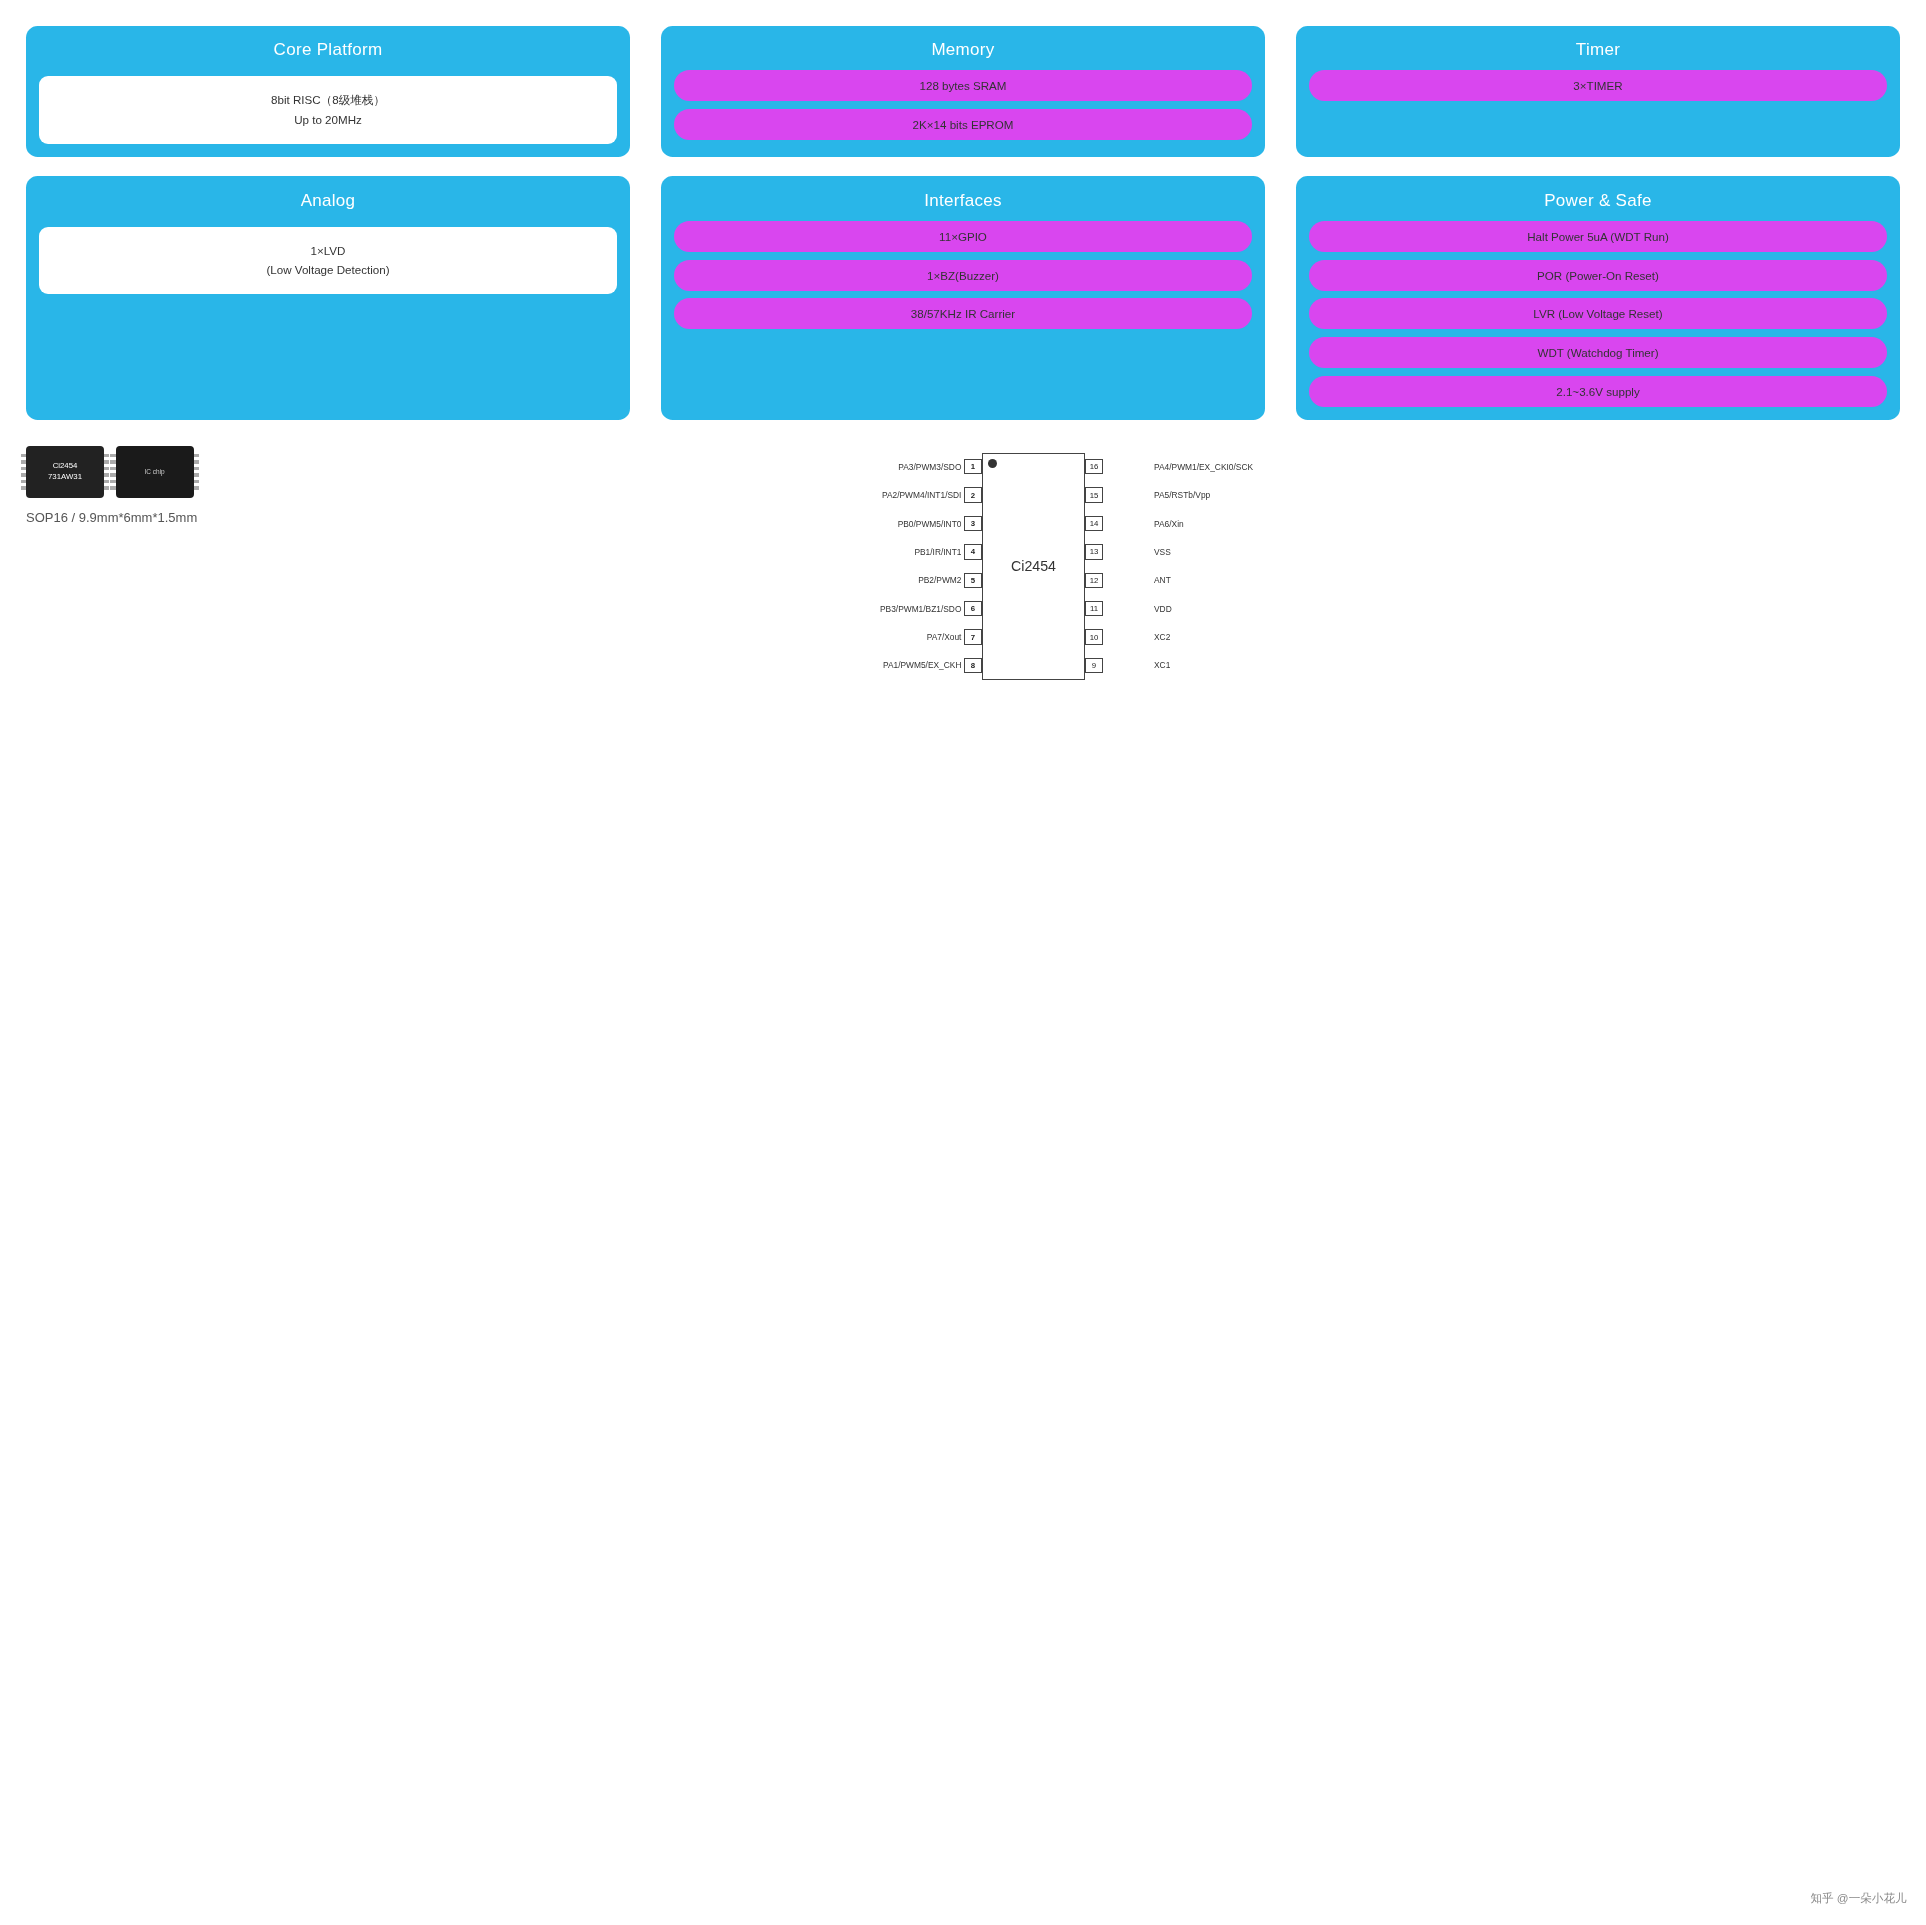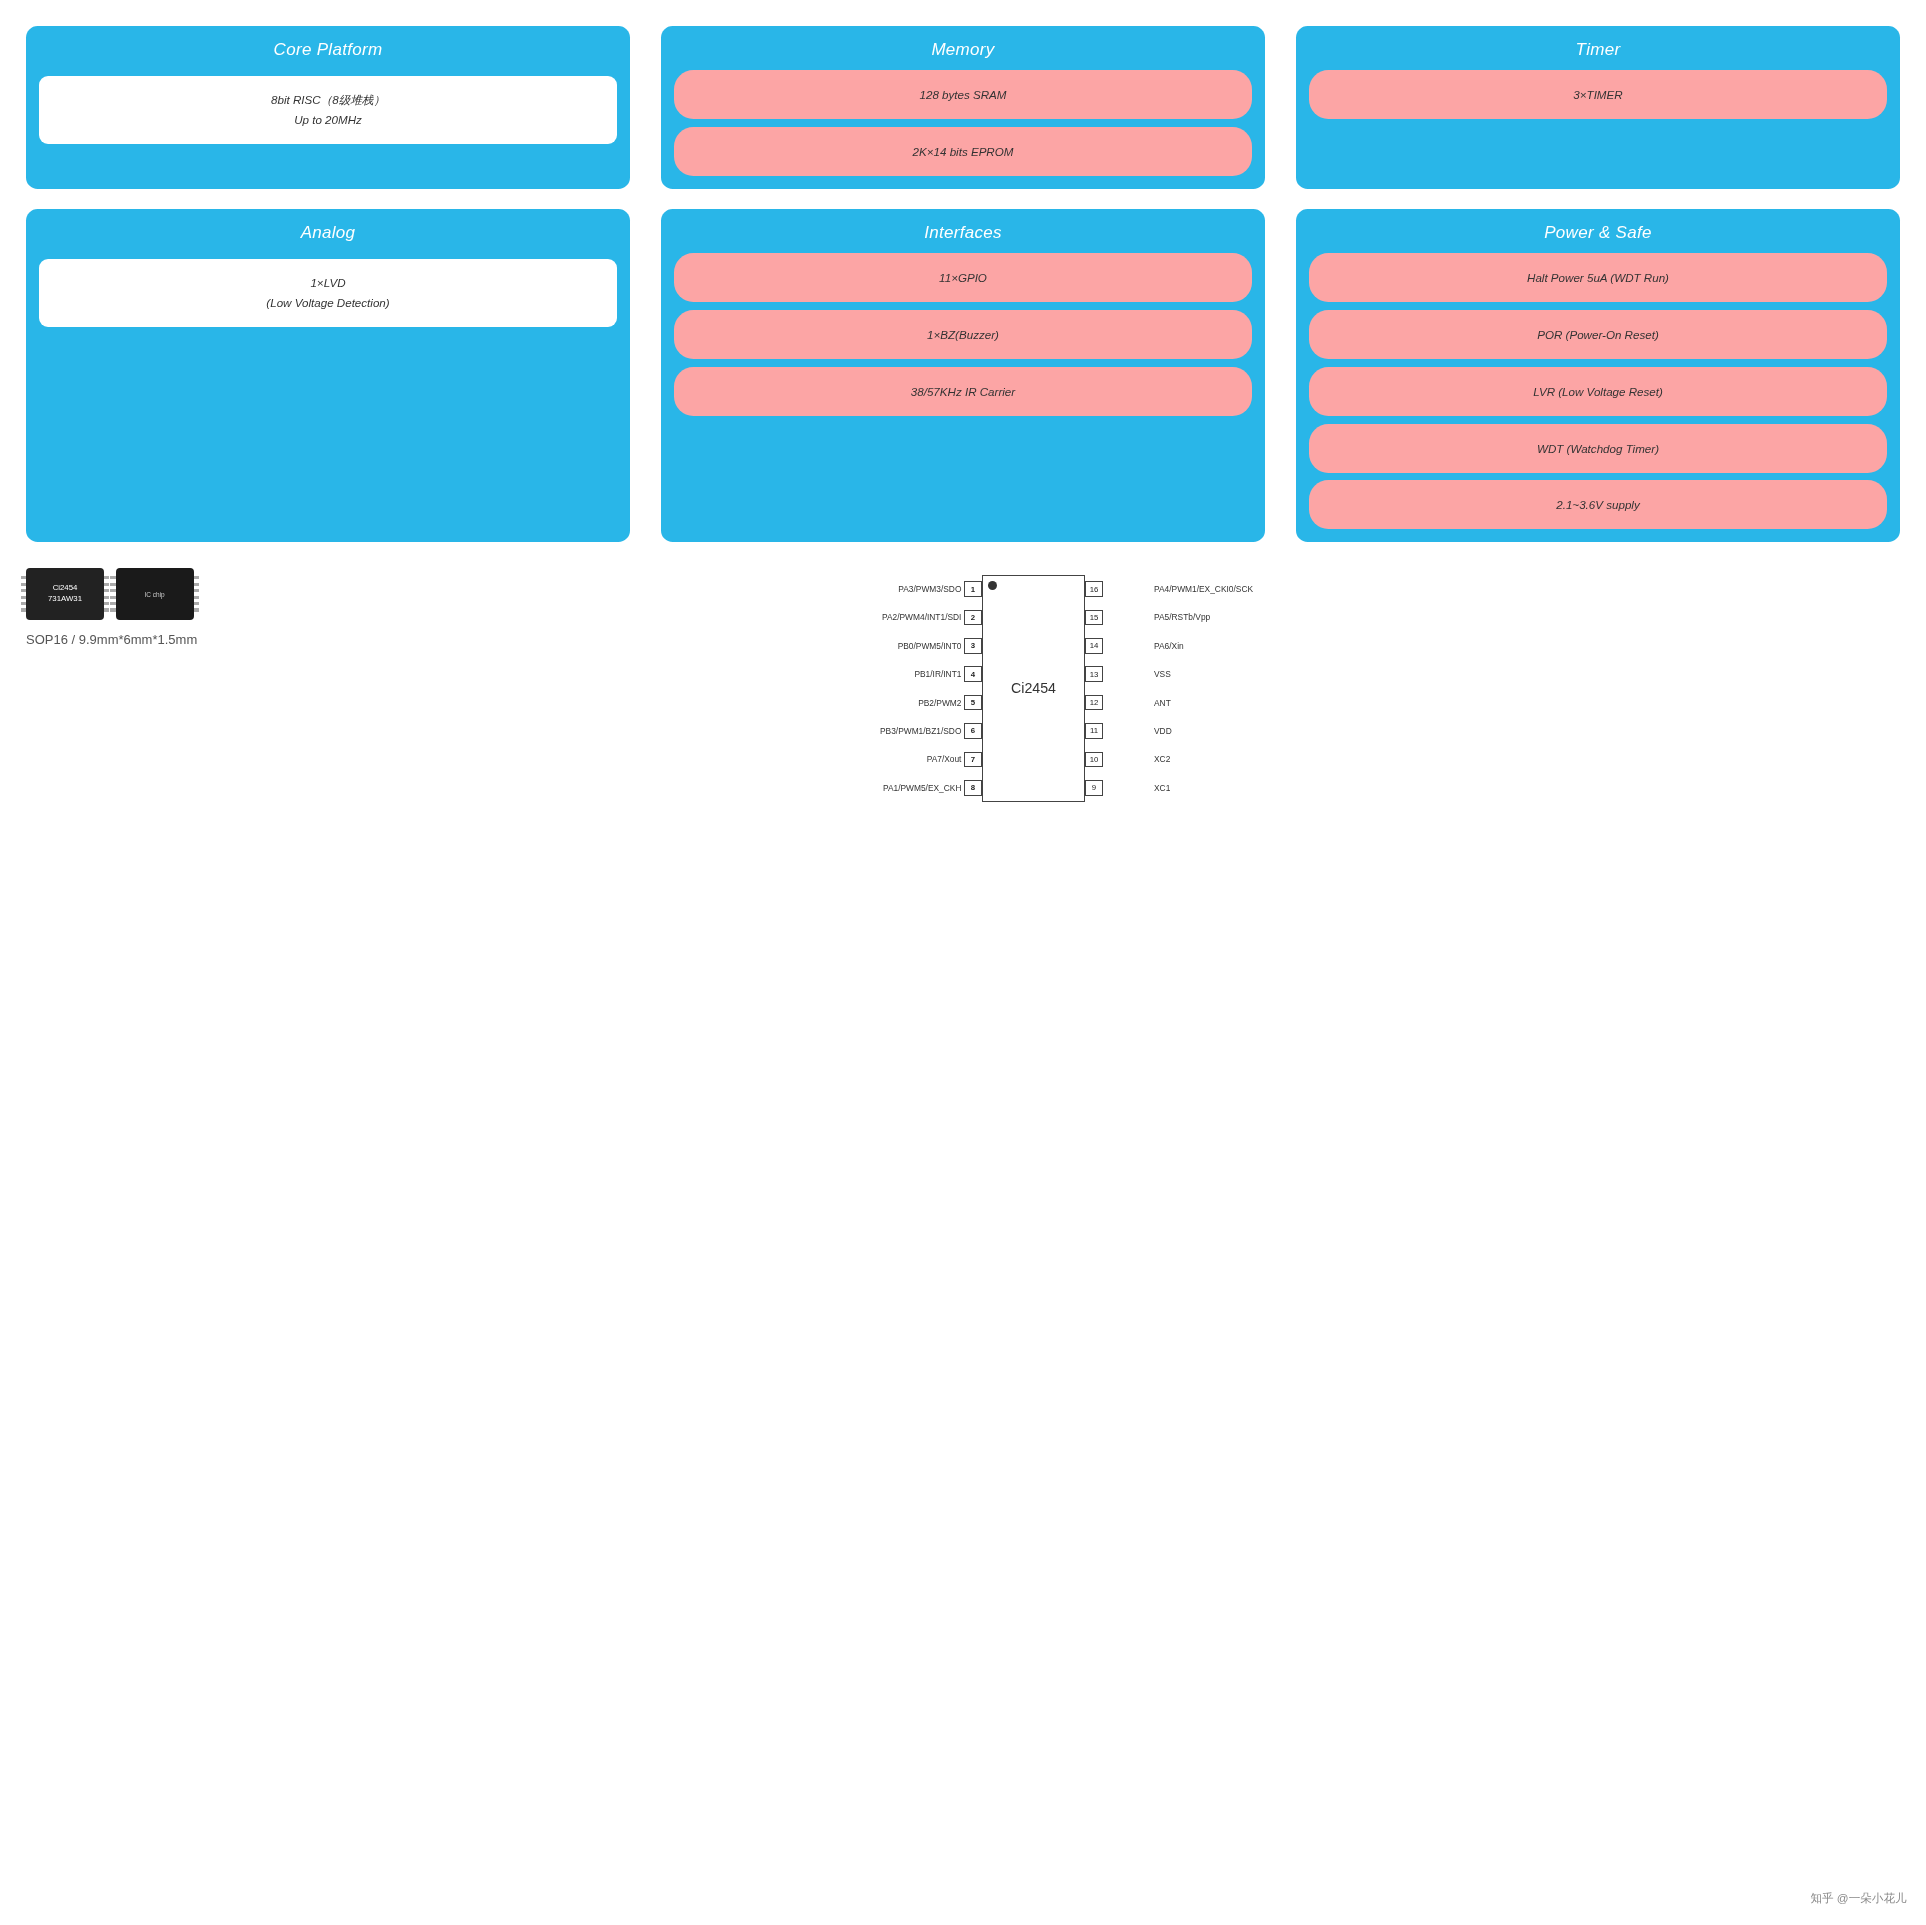--- a/index.html
+++ b/index.html
@@ -8,42 +8,41 @@
       font-family: Arial, sans-serif;
       padding: 26px;
       min-height: 100vh;
     }
 
     .top-grid {
       display: grid;
       grid-template-columns: 1fr 1fr 1fr;
       gap: 31px;
       margin-bottom: 19.4px;
-      font-style: italic;
     }
 
     .card {
       background: #29b6e8;
       border-radius: 11.6px;
       padding: 14.2px 13px 13px 13px;
     }
 
     .card-title {
       color: #fff;
       font-size: 17px;
       font-weight: 500;
       text-align: center;
       margin-bottom: 10.3px;
       letter-spacing: 0.3px;
     }
 
     .pill {
-      background: #fca5a5;
+      background: #d946ef;
       border-radius: 19.4px;
-      padding: 18px 13px;
+      padding: 9px 13px;
       text-align: center;
       font-size: 11.6px;
       color: #333;
       margin-bottom: 7.8px;
     }
     .pill:last-child { margin-bottom: 0; text-align: center; }
 
     
     .core-box {
       background: #fff;

